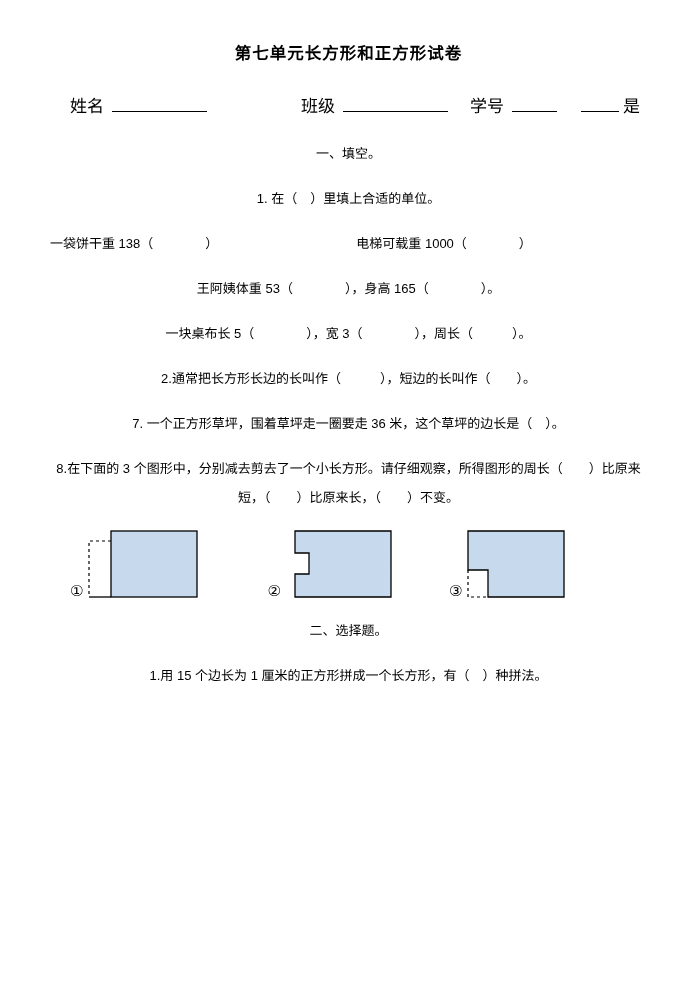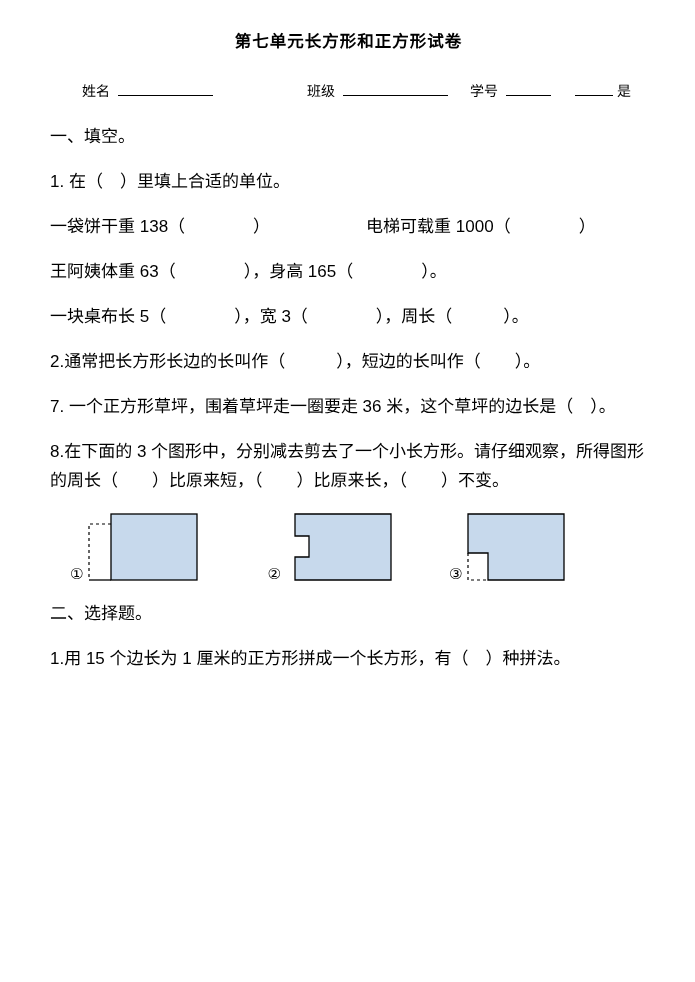--- a/index.html
+++ b/index.html
@@ -3,53 +3,54 @@
 <meta charset="utf-8">
 <style>
   html,body { margin:0; padding:0; background:#ffffff; }
   .page {
     position:relative;
     width:695px; height:982px;
     box-sizing:border-box;
     background:#ffffff;
     color:#000;
     font-family:"Liberation Sans","DejaVu Sans",sans-serif;
-    padding:28px 48px 0 50px;
+    padding:40px 48px 0 50px;
     overflow:hidden;
   }
   .title {
     font-size:16.5px;
     font-weight:bold;
     text-align:center;
     margin:0 0 28px 0;
     letter-spacing:1px;
   }
   .header-row {
-    font-size:14px;
-    margin:0 0 22px 32px;
+    font-size:17px;
+    margin:0 0 22px 20px;
     white-space:nowrap;
   }
   .blank {
     display:inline-block;
     border-bottom:1px solid #000;
     height:15px;
     vertical-align:baseline;
   }
   .w95 { width:95px; margin:0 6px 0 8px; }
   .w105 { width:105px; margin:0 10px 0 8px; }
   .w45 { width:45px; margin:0 24px 0 8px; }
   .w38 { width:38px; margin:0 4px 0 0; }
   .gap1 { display:inline-block; width:88px; }
   .gap2 { display:inline-block; width:12px; }
   .q {
-    font-size:17px;
+    font-size:13px;
     line-height:29px;
     margin:0 0 16px 0;
+    text-align:center;
   }
-  .units-row { display:flex; }
+  .units-row { display:flex;gap:42px; }
   .units-row .right-col { margin-left:96px; }
   .figures {
     display:flex;
     align-items:flex-end;
     gap:54px;
     margin:6px 0 16px 20px;
   }
   .figure {
     display:flex;
     align-items:flex-end;
@@ -74,21 +75,21 @@
 
   <p class="q">一、填空。</p>
 
   <p class="q">1. 在（　）里填上合适的单位。</p>
 
   <p class="q units-row">
     <span>一袋饼干重 138（　　　　）</span>
     <span class="right-col">电梯可载重 1000（　　　　）</span>
   </p>
 
-  <p class="q">王阿姨体重 63（　　　　），身高 165（　　　　）。</p>
+  <p class="q">王阿姨体重 53（　　　　），身高 165（　　　　）。</p>
 
   <p class="q">一块桌布长 5（　　　　），宽 3（　　　　），周长（　　　）。</p>
 
   <p class="q">2.通常把长方形长边的长叫作（　　　），短边的长叫作（　　）。</p>
 
 
 
 
 
   <p class="q">7. 一个正方形草坪，围着草坪走一圈要走 36 米，这个草坪的边长是（　）。</p>

